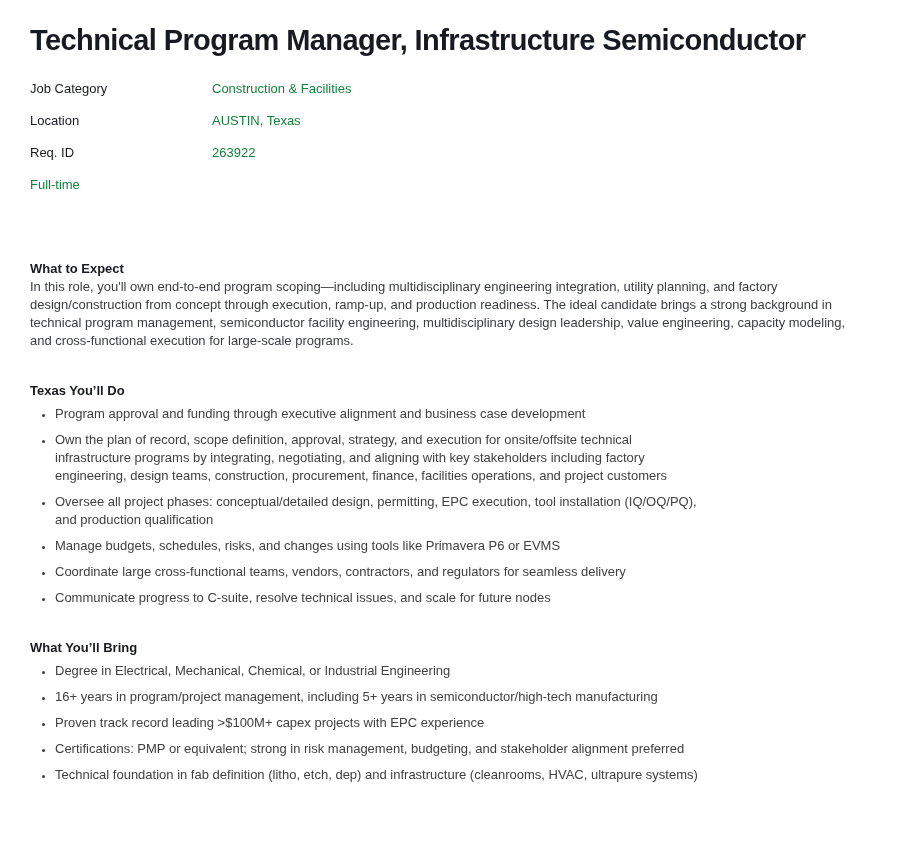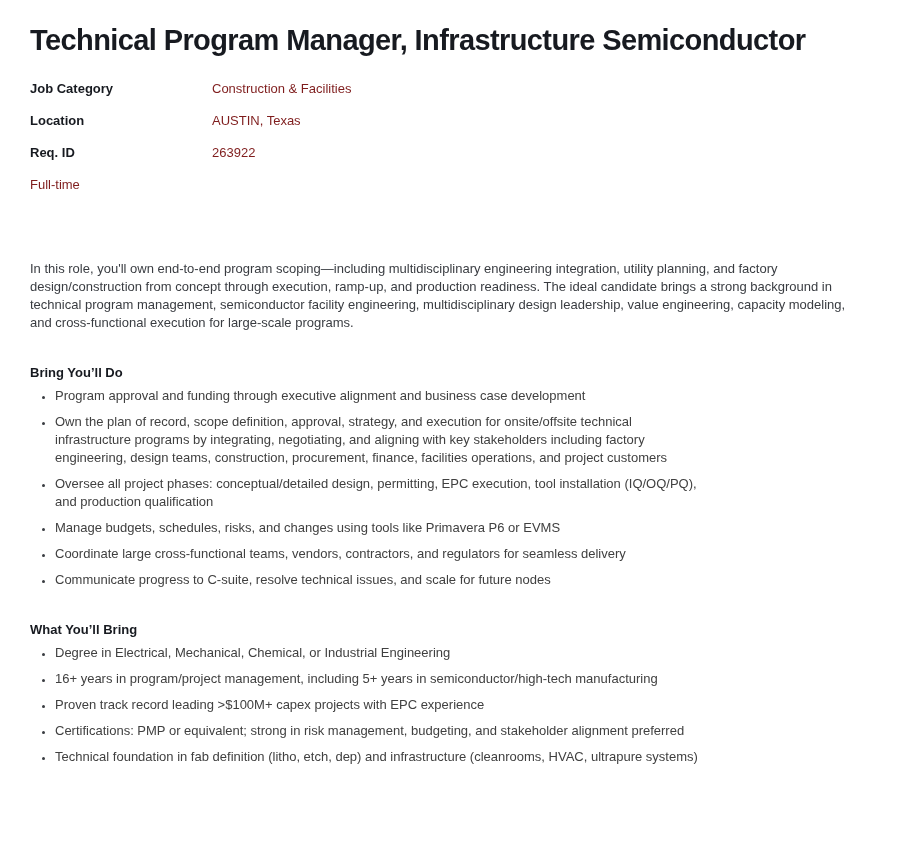--- a/index.html
+++ b/index.html
@@ -30,25 +30,25 @@
   .detail-row {
     display: flex;
     align-items: flex-start;
     margin-bottom: 14px;
     font-size: 13px;
     line-height: 18px;
   }
   .detail-label {
     flex: 0 0 182px;
     width: 182px;
-    font-weight: 700;
+    font-weight: 400;
     color: #171a20;
   }
   .detail-value {
-    color: #7f1d1d;
+    color: #15803d;
     text-align: center;
   }
   section.sec h2 {
     margin: 0;
     font-size: 13px;
     line-height: 18px;
     font-weight: 700;
     color: #171a20;
   }
   .sec-expect { margin-top: 66px; }
@@ -97,25 +97,26 @@
     <div class="detail-row">
       <div class="detail-label">Req. ID</div>
       <div class="detail-value">263922</div>
     </div>
     <div class="detail-row">
       <div class="detail-value">Full-time</div>
     </div>
   </div>
 
   <section class="sec sec-expect">
+    <h2>What to Expect</h2>
     <p>In this role, you'll own end-to-end program scoping—including multidisciplinary engineering integration, utility planning, and factory design/construction from concept through execution, ramp-up, and production readiness. The ideal candidate brings a strong background in technical program management, semiconductor facility engineering, multidisciplinary design leadership, value engineering, capacity modeling, and cross-functional execution for large-scale programs.</p>
   </section>
 
   <section class="sec sec-do">
-    <h2>Bring You’ll Do</h2>
+    <h2>Texas You’ll Do</h2>
     <ul>
       <li>Program approval and funding through executive alignment and business case development</li>
       <li>Own the plan of record, scope definition, approval, strategy, and execution for onsite/offsite technical infrastructure programs by integrating, negotiating, and aligning with key stakeholders including factory engineering, design teams, construction, procurement, finance, facilities operations, and project customers</li>
       <li>Oversee all project phases: conceptual/detailed design, permitting, EPC execution, tool installation (IQ/OQ/PQ), and production qualification</li>
       <li>Manage budgets, schedules, risks, and changes using tools like Primavera P6 or EVMS</li>
       <li>Coordinate large cross-functional teams, vendors, contractors, and regulators for seamless delivery</li>
       <li>Communicate progress to C-suite, resolve technical issues, and scale for future nodes</li>
     </ul>
   </section>
 

